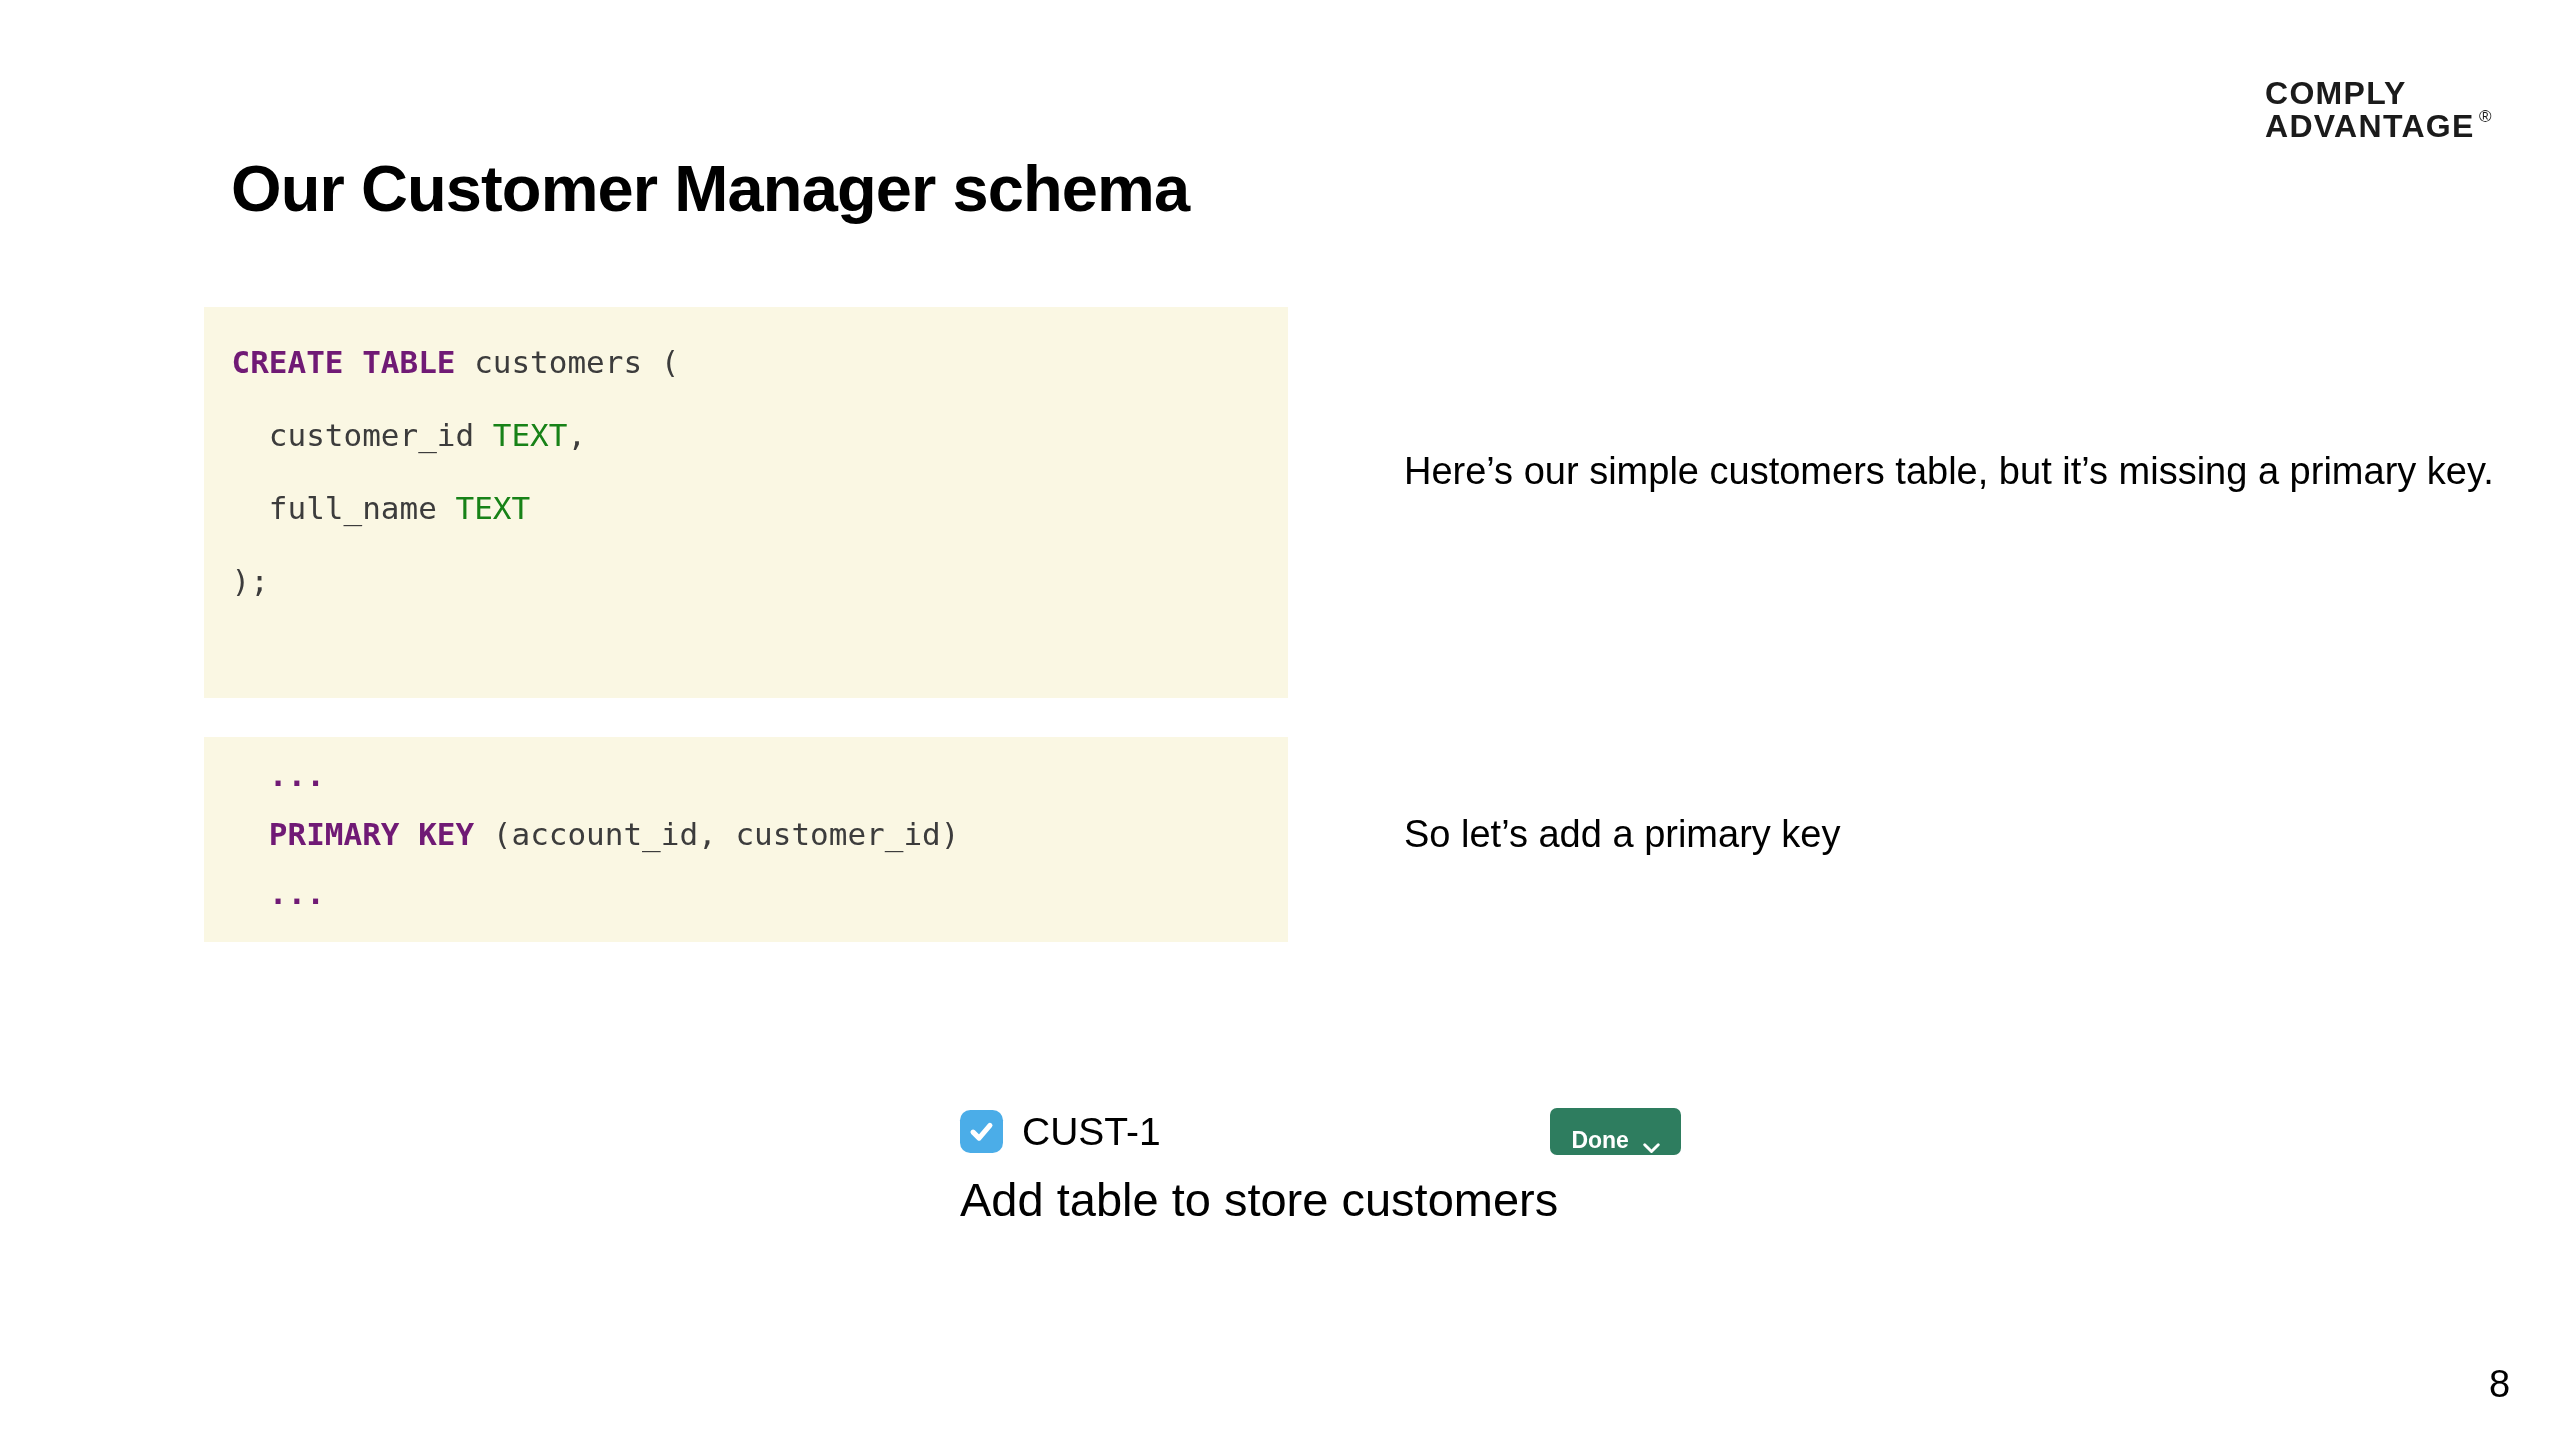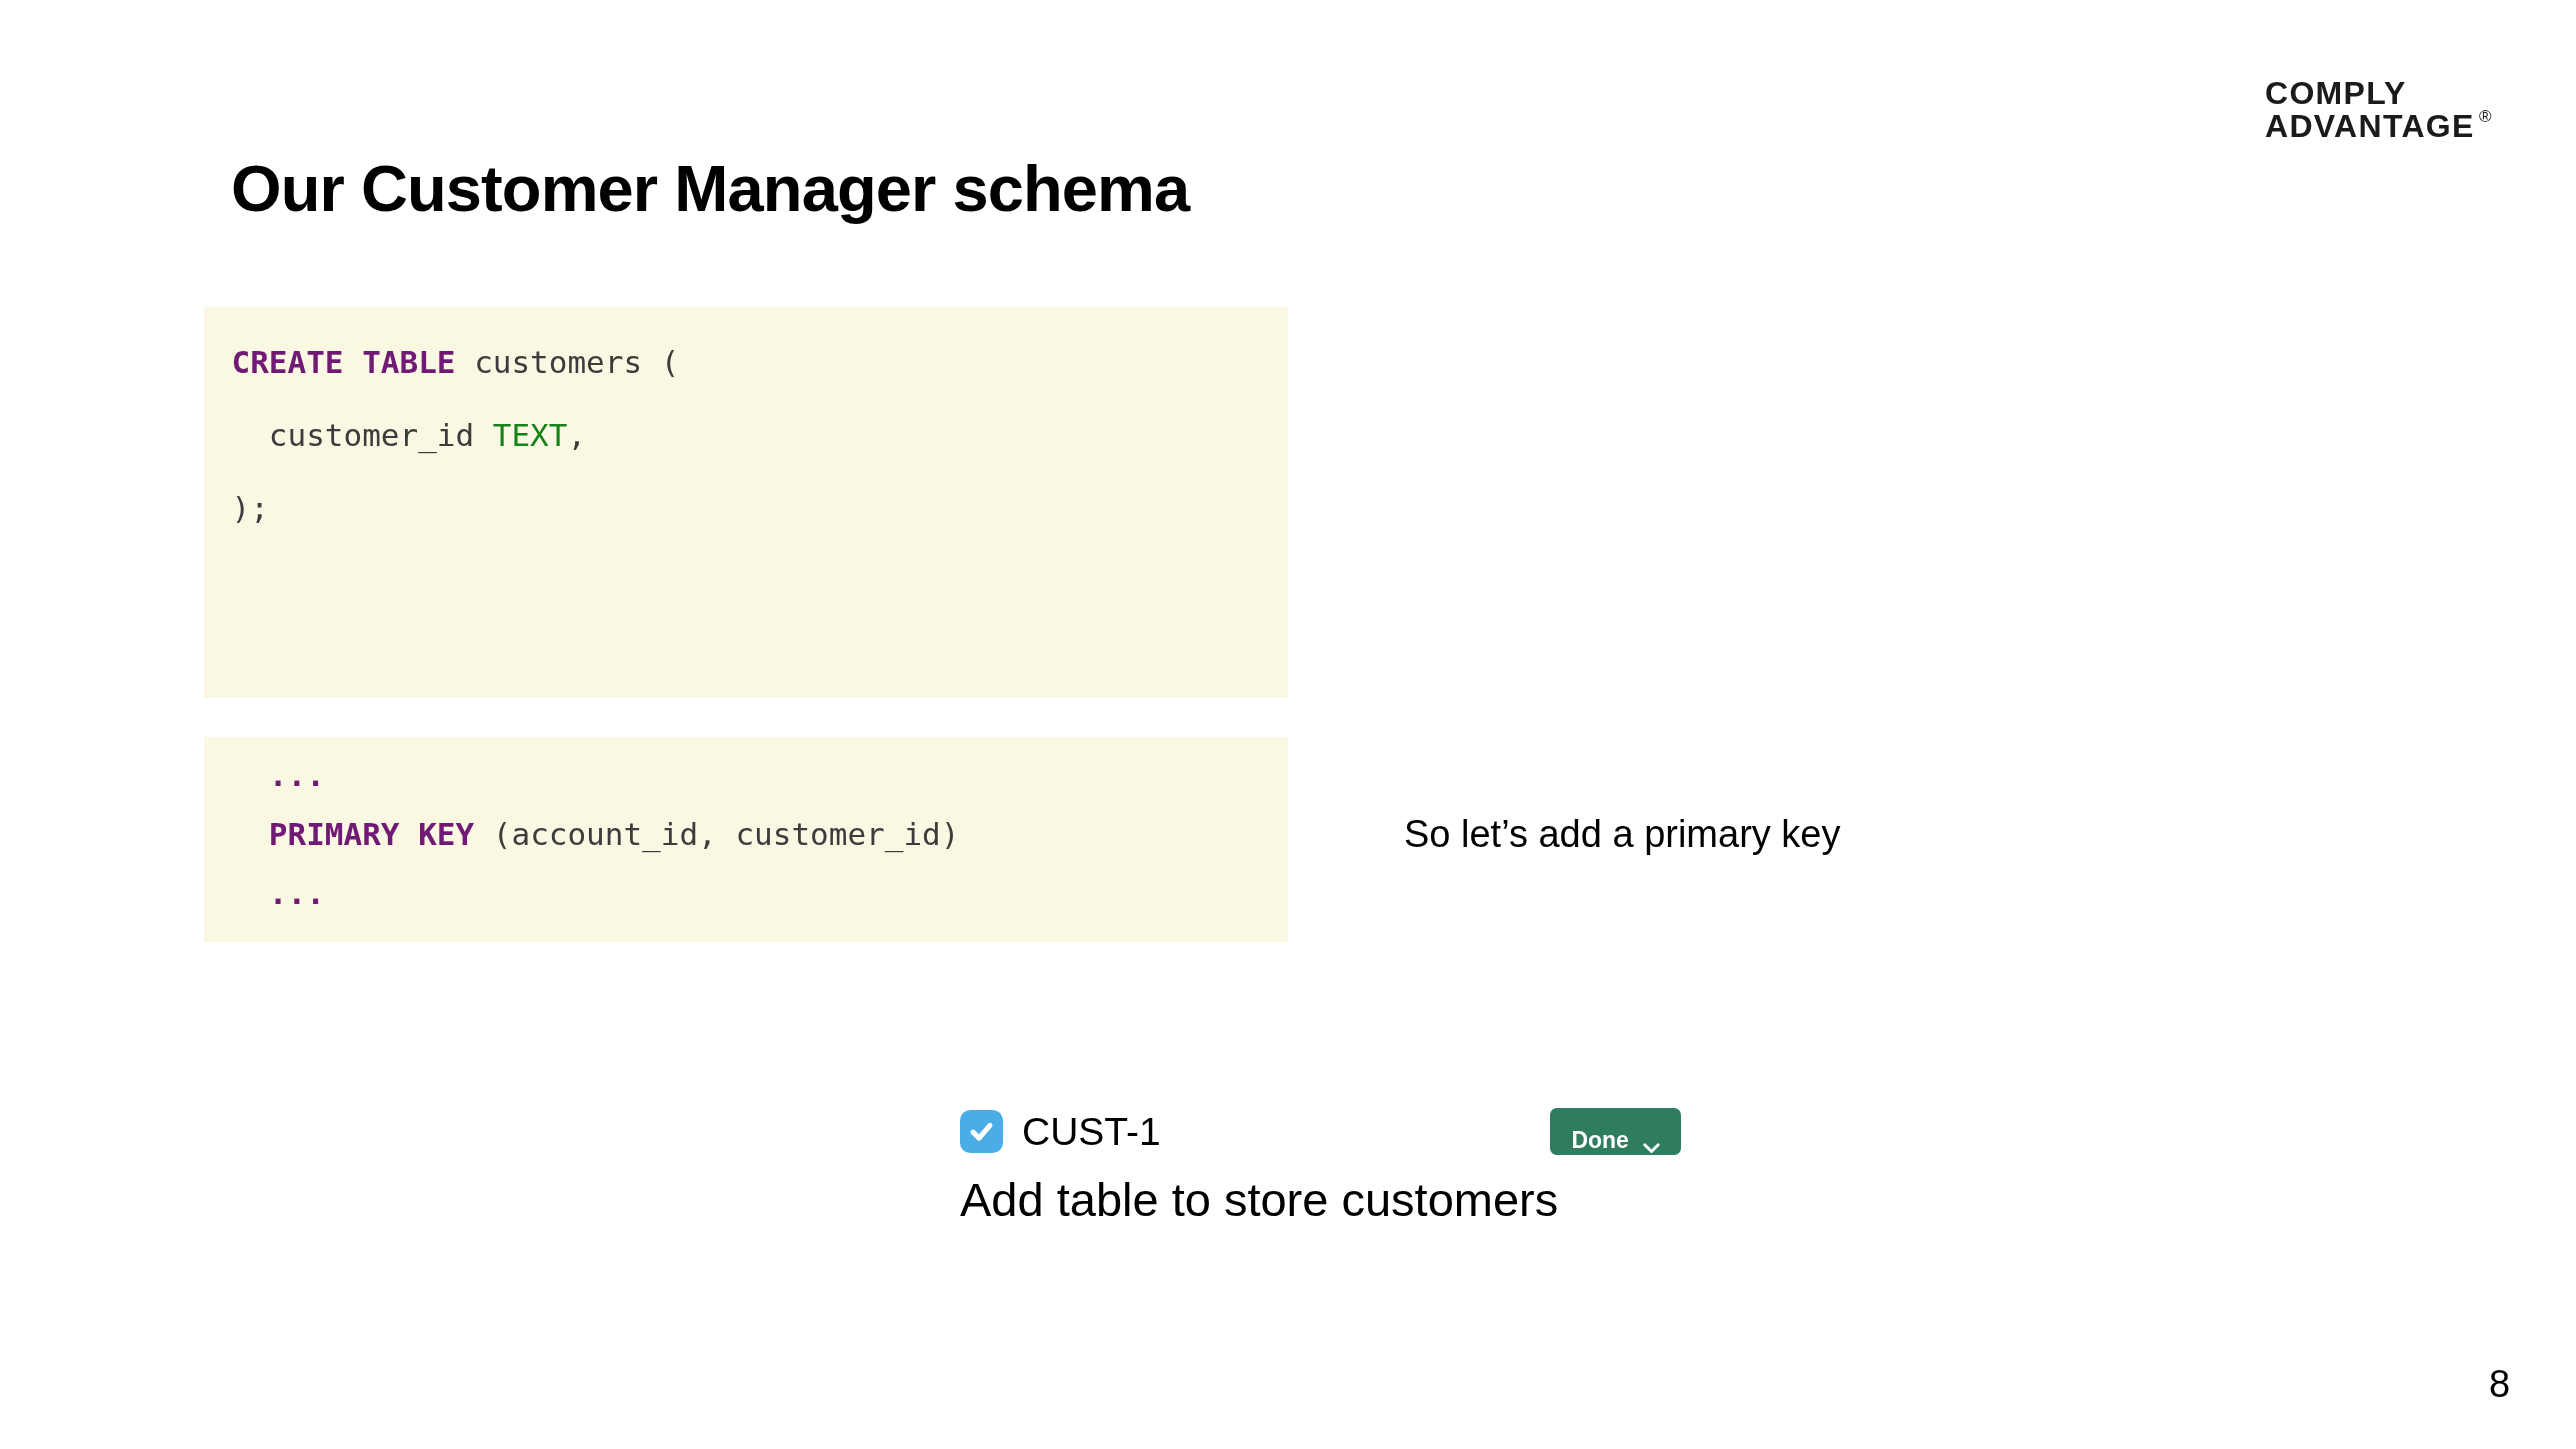--- a/index.html
+++ b/index.html
@@ -92,29 +92,31 @@
   <div class="logo">
     <div>COMPLY</div>
     <div><span>ADVANTAGE</span><span class="rmark">®</span></div>
   </div>
 
   <div class="title">Our Customer Manager schema</div>
 
   <div class="code-block" id="code-block-1">
     <div class="code-line"><span class="kw">CREATE TABLE</span><span class="pl"> customers (</span></div>
     <div class="code-line"><span class="pl">  customer_id </span><span class="ty">TEXT</span><span class="pl">,</span></div>
+    <div class="code-line"><span class="pl">  full_name </span><span class="ty">TEXT</span></div>
     <div class="code-line"><span class="pl">);</span></div>
   </div>
 
   <div class="code-block" id="code-block-2">
     <div class="code-line"><span class="kw">  ...</span></div>
     <div class="code-line"><span class="kw">  PRIMARY KEY</span><span class="pl"> (account_id, customer_id)</span></div>
     <div class="code-line"><span class="kw">  ...</span></div>
   </div>
 
+  <div class="note" id="note-1">Here’s our simple customers table, but it’s missing a primary key.</div>
   <div class="note" id="note-2">So let’s add a primary key</div>
 
   <div class="checkbox">
     <svg width="29" height="29" viewBox="0 0 24 24">
       <path d="M5 12.5 L10 17.5 L19 7" fill="none" stroke="#ffffff" stroke-width="4.2" stroke-linecap="round" stroke-linejoin="round"></path>
     </svg>
   </div>
   <div class="ticket-key">CUST-1</div>
   <button class="done-btn">
     <span>Done</span>

